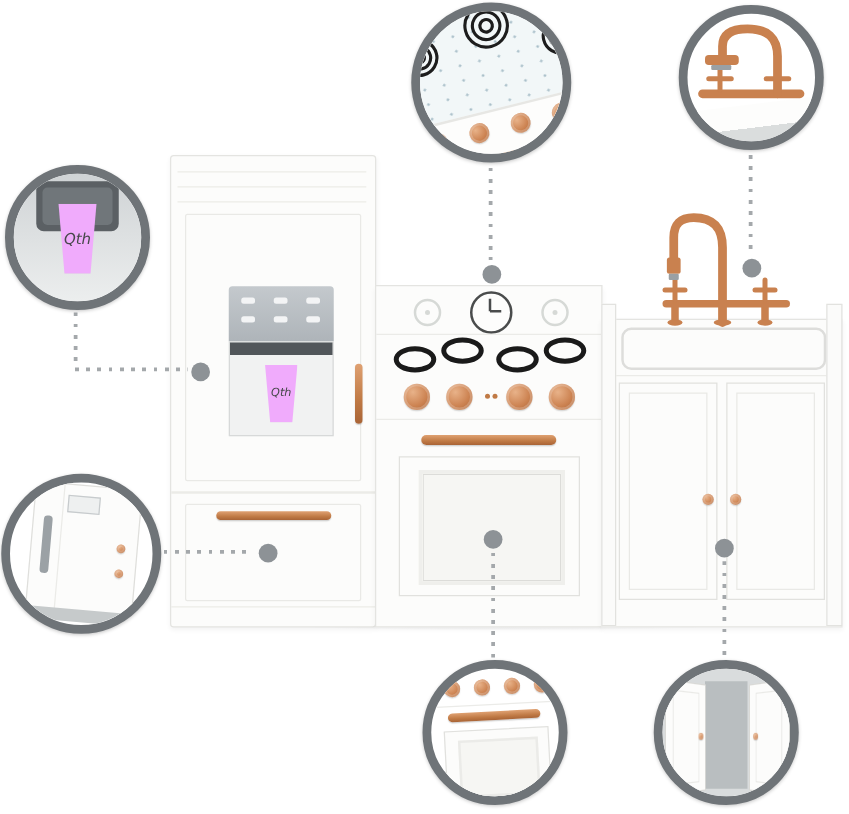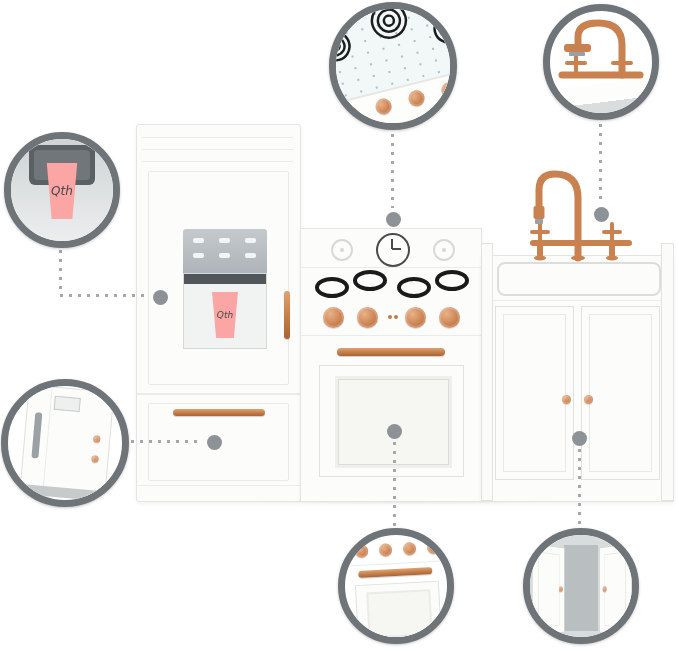--- a/index.html
+++ b/index.html
@@ -15,21 +15,21 @@
   .burner{position:absolute;width:26px;height:13px;border:4px solid #1a1a1a;border-radius:50%;}
   .clock{position:absolute;width:30px;height:30px;border:2px solid #4a4c4c;border-radius:50%;background:#fdfdfc;}
   .clock::before{content:"";position:absolute;left:13px;top:4px;width:2px;height:10px;background:#4a4c4c;}
   .clock::after{content:"";position:absolute;left:14px;top:13px;width:9px;height:2px;background:#4a4c4c;}
   .medallion{position:absolute;width:18px;height:18px;border:2px solid #d6d9d6;border-radius:50%;}
   .medallion::after{content:"";position:absolute;left:7px;top:7px;width:4px;height:4px;border-radius:50%;background:#d6d9d6;}
   .dispenser-panel{position:absolute;left:0;top:0;width:84px;height:44px;background:linear-gradient(#c4c9cd,#aeb4b9);border-radius:3px 3px 0 0;}
   .disp-btn{position:absolute;width:11px;height:5px;border-radius:2px;background:#f3f4f5;}
   .niche{position:absolute;left:0;top:44px;width:82px;height:74px;background:#f1f2f2;border:1px solid #d7d9d9;}
   .niche-top{position:absolute;left:0;top:0;width:100%;height:10px;background:#51565a;}
-  .cup{position:absolute;background:#fca5a5;clip-path:polygon(12% 0,88% 0,76% 100%,24% 100%);filter:drop-shadow(0 0 1px #c2c2bf);display:flex;align-items:center;justify-content:center;color:#46484a;font-style:italic;}
+  .cup{position:absolute;background:#f0abfc;clip-path:polygon(12% 0,88% 0,76% 100%,24% 100%);filter:drop-shadow(0 0 1px #c2c2bf);display:flex;align-items:center;justify-content:center;color:#46484a;font-style:italic;}
   .door{position:absolute;background:#fcfcfb;border:1px solid #e1e1de;}
   .door-inner{position:absolute;left:7px;top:7px;right:7px;bottom:7px;border:1px solid #e9e9e6;}
   .post{position:absolute;background:#fbfbfa;border:1px solid #e2e2df;}
   
   .dotv{position:absolute;width:3px;background-image:repeating-linear-gradient(to bottom,#a4a8ab 0 3px,transparent 3px 9px);}
   .doth{position:absolute;height:3px;background-image:repeating-linear-gradient(to right,#a4a8ab 0 3px,transparent 3px 9px);}
   .marker{position:absolute;width:15px;height:15px;border-radius:50%;background:#8d9296;}
   
   .callout{position:absolute;border:7px solid #6f7478;border-radius:50%;background:#fff;overflow:hidden;box-sizing:border-box;box-shadow:0 1px 3px rgba(0,0,0,.22);}
   .speckle{background-color:#f2f7f8;background-image:radial-gradient(#a9bfc9 1px,transparent 1.4px);background-size:16px 12px;}

